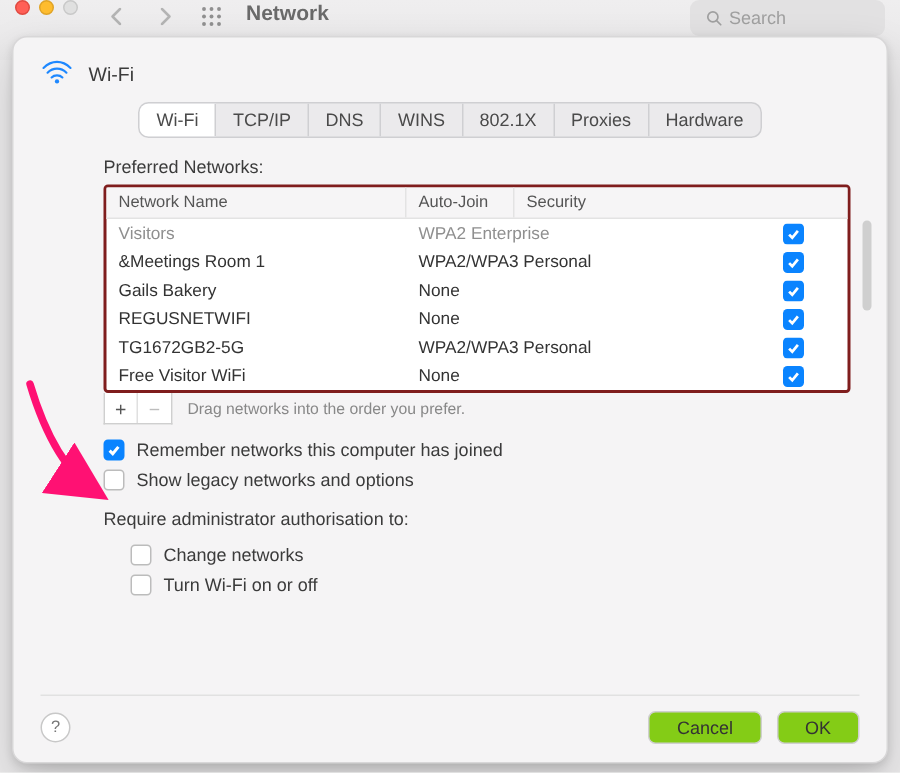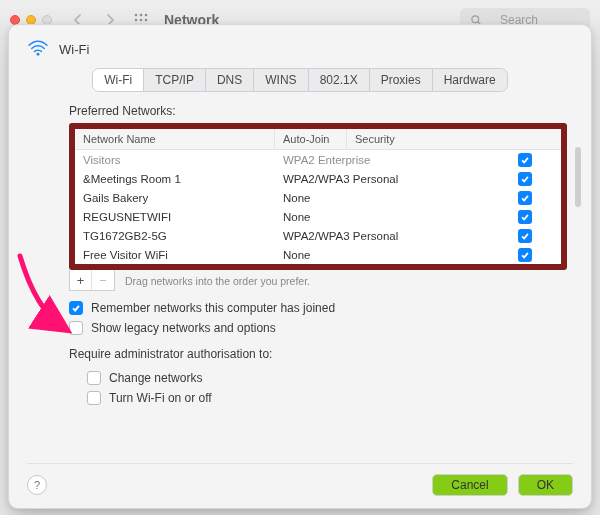--- a/index.html
+++ b/index.html
@@ -22,40 +22,40 @@
     font-size: 12px;
     color: var(--text);
     background: var(--bg);
     overflow: hidden;
     position: relative;
   }
   
   .toolbar {
     height: 40px;
     display: flex;
-    align-items: center;
+    align-items: flex-start;
     padding: 0 10px;
     background: linear-gradient(#efeeef,#e9e8e9);
     gap: 8px;
   }
   .traffic { display:flex; gap:6px; margin-right:6px;}
   .traffic .dot { width:10px; height:10px; border-radius:50%; }
   .dot.red{background:#ff5f57;border:0.5px solid #e04a41;}
   .dot.yellow{background:#febc2e;border:0.5px solid #e0a427;}
   .dot.green{background:#e0e0e0;border:0.5px solid #c9c9c9;}
   .nav-btn {
     width:24px;height:22px;border-radius:5px;display:flex;align-items:center;justify-content:center;
     color:#b4b4b4;
   }
   .nav-btn svg{width:12px;height:12px;}
   .grid-icon { color:#909090; display:flex;align-items:center;justify-content:center;width:22px;height:22px;}
   .title { font-size:14px; font-weight:600; color:#6a6a6a; margin-left:4px;}
   .spacer{flex:1;}
   .search-field{
-    display:flex;align-items:center;gap:18px;
+    display:flex;align-items:center;gap:4px;
     background:#e2e1e2;border-radius:6px;padding:3px 10px;width:130px;height:24px;
     color:#a0a0a0;
   }
   .search-field svg{width:12px;height:12px;}
   .search-field span{font-size:12px;}
 
   
   .sheet {
     position:absolute; left:8px; right:8px; top:24px; bottom:6px;
     background:var(--sheet-bg);
@@ -88,21 +88,21 @@
     cursor:default;
   }
   .tab:last-child{border-right:none;}
   .tab.active{background:#fff;}
 
   .content{padding-left:42px;padding-right:6px;display:flex;flex-direction:column;}
   .label{font-size:12px;margin-bottom:5px;}
 
   
   .table-wrap{
-    border:6px solid #7f1d1d;
+    border:2px solid #7f1d1d;
     border-radius:3px;
     background:#fff;
     position:relative;
   }
   .thead{
     display:flex;
     background:var(--table-header-bg);
     border-bottom:1px solid #e3e3e3;
   }
   .th{

